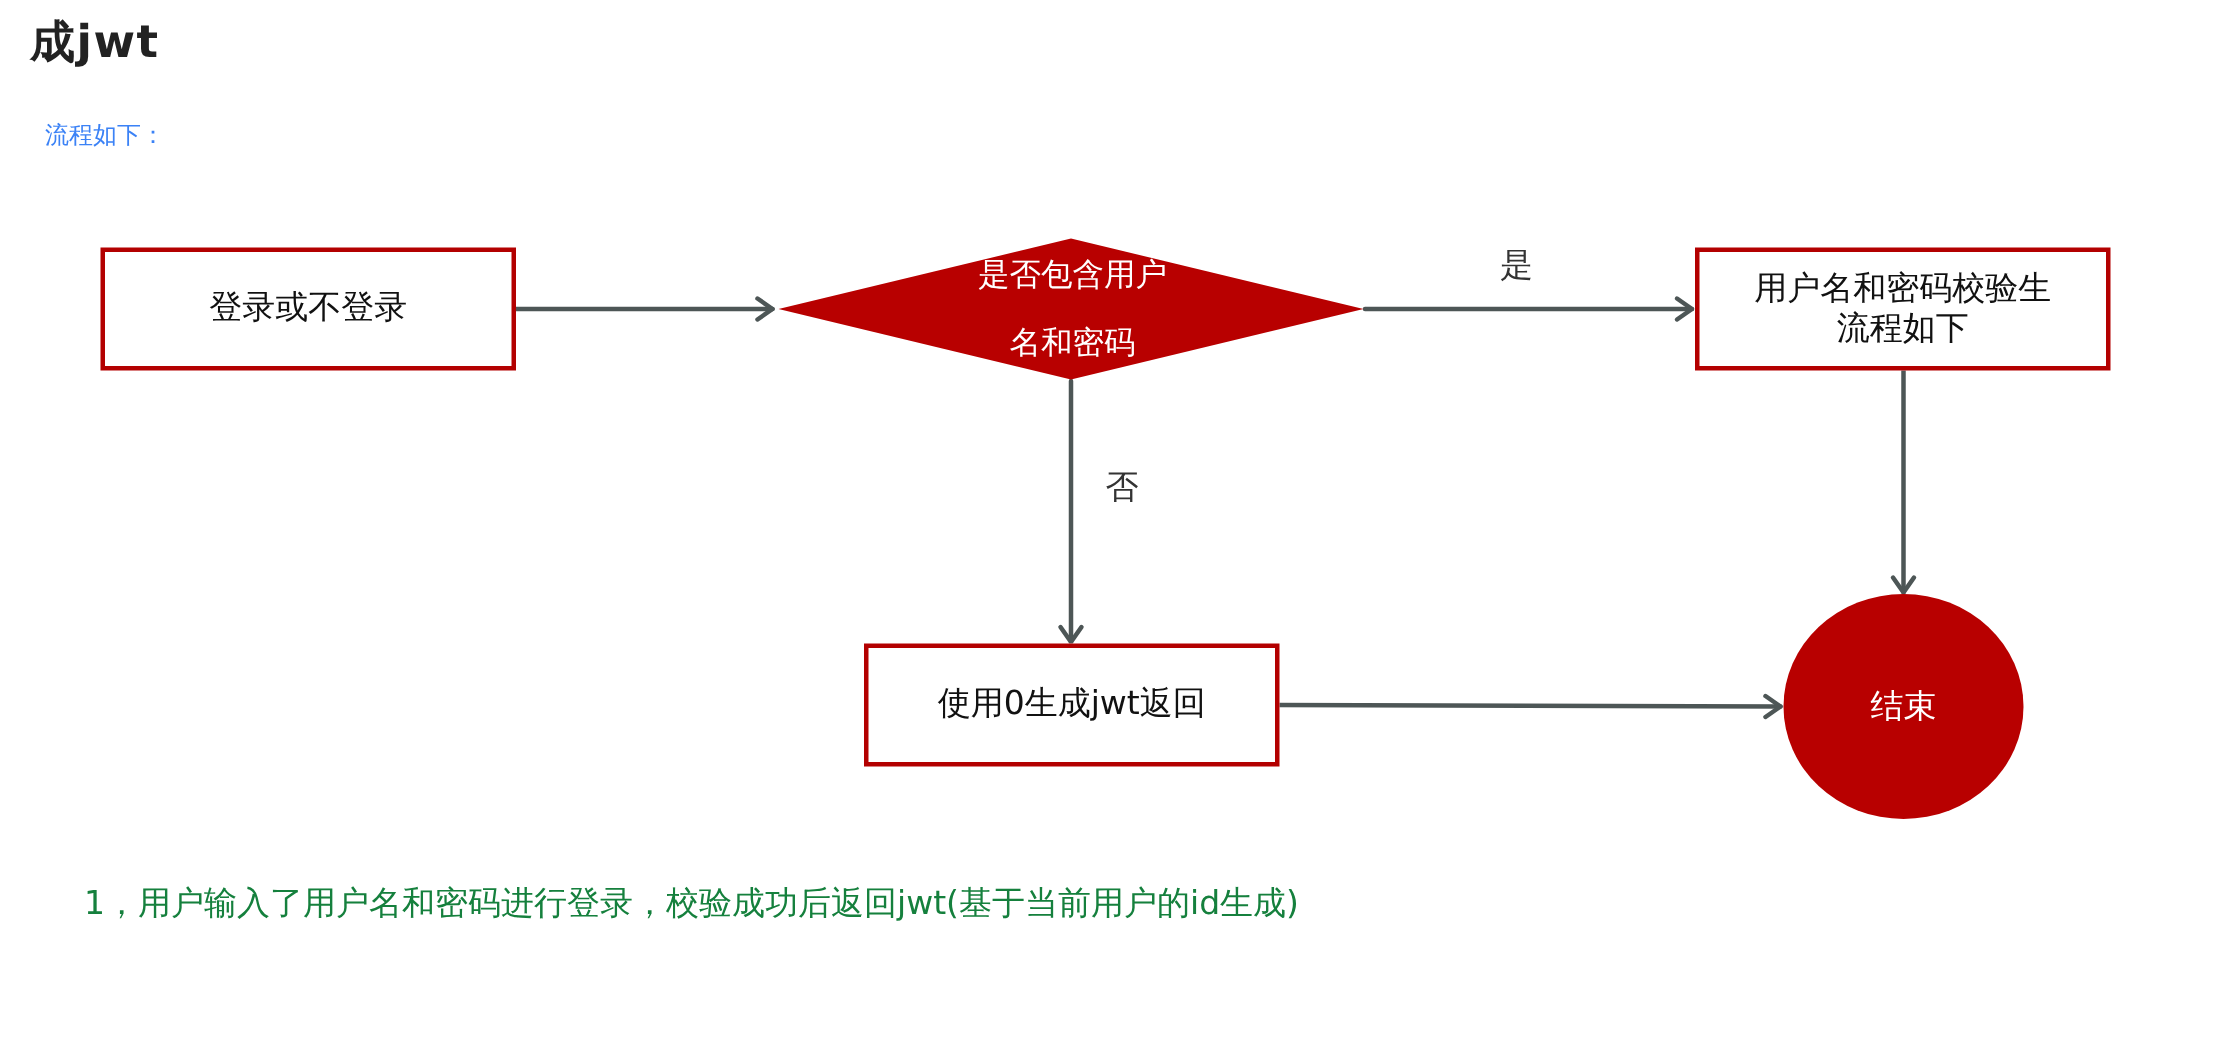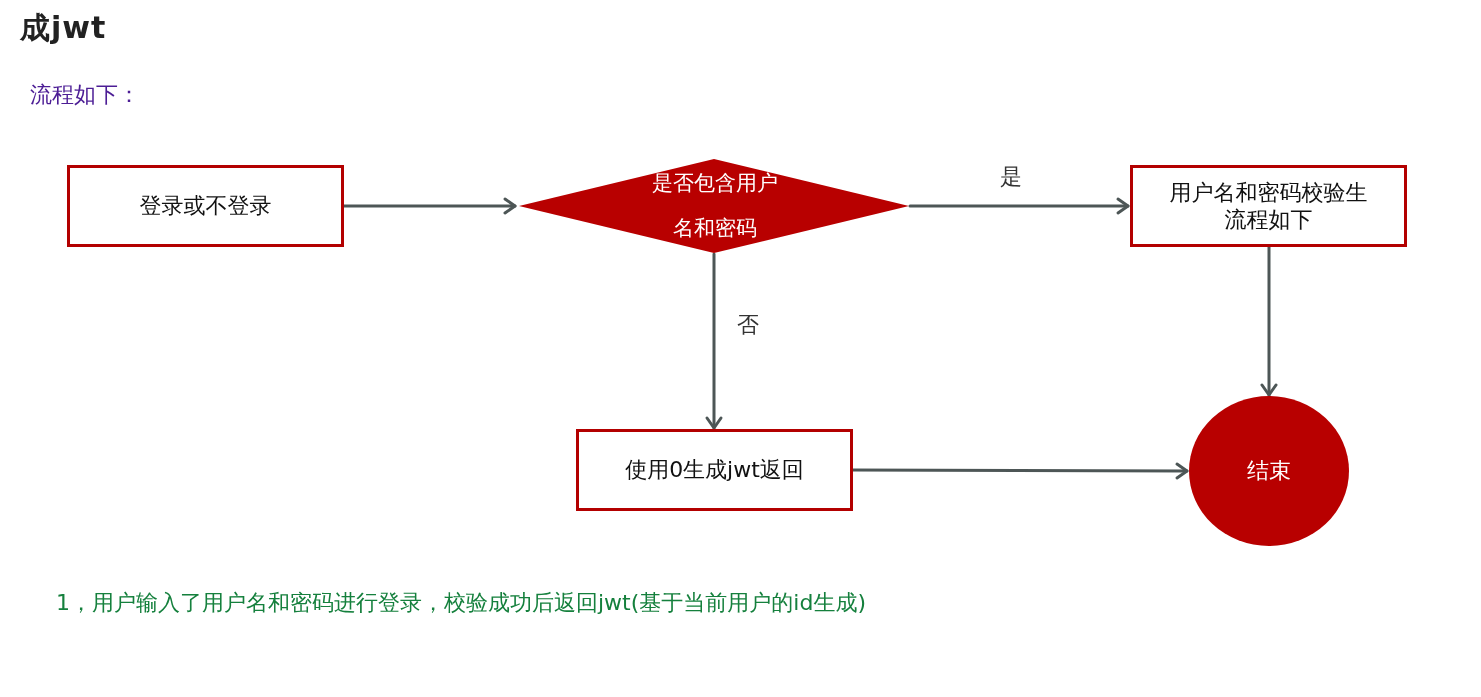--- a/index.html
+++ b/index.html
@@ -6,21 +6,21 @@
     body {
       width: 1481px; height: 697px; position: relative; overflow: hidden;
       font-family: "DejaVu Sans", "Liberation Sans", sans-serif; color: #333333;
     }
     .page-title {
       position: absolute; left: 20px; top: 8px;
       font-size: 30px; font-weight: bold; color: #222222; letter-spacing: 1px;
     }
     .intro {
       position: absolute; left: 30px; top: 80px;
-      font-size: 22px; color: #4c1d95;
+      font-size: 16px; color: #3b82f6;
     }
     .canvas { position: absolute; left: 0; top: 0; width: 1481px; height: 697px; }
     .box {
       position: absolute; box-sizing: border-box;
       border: 3px solid #b30000; background: #ffffff;
       display: flex; align-items: center; justify-content: center; text-align: center;
       font-size: 22px; color: #111111; line-height: 1.25;
     }
     .diamond-label {
       position: absolute; color: #ffffff; font-size: 21px; text-align: center; line-height: 1.3;

